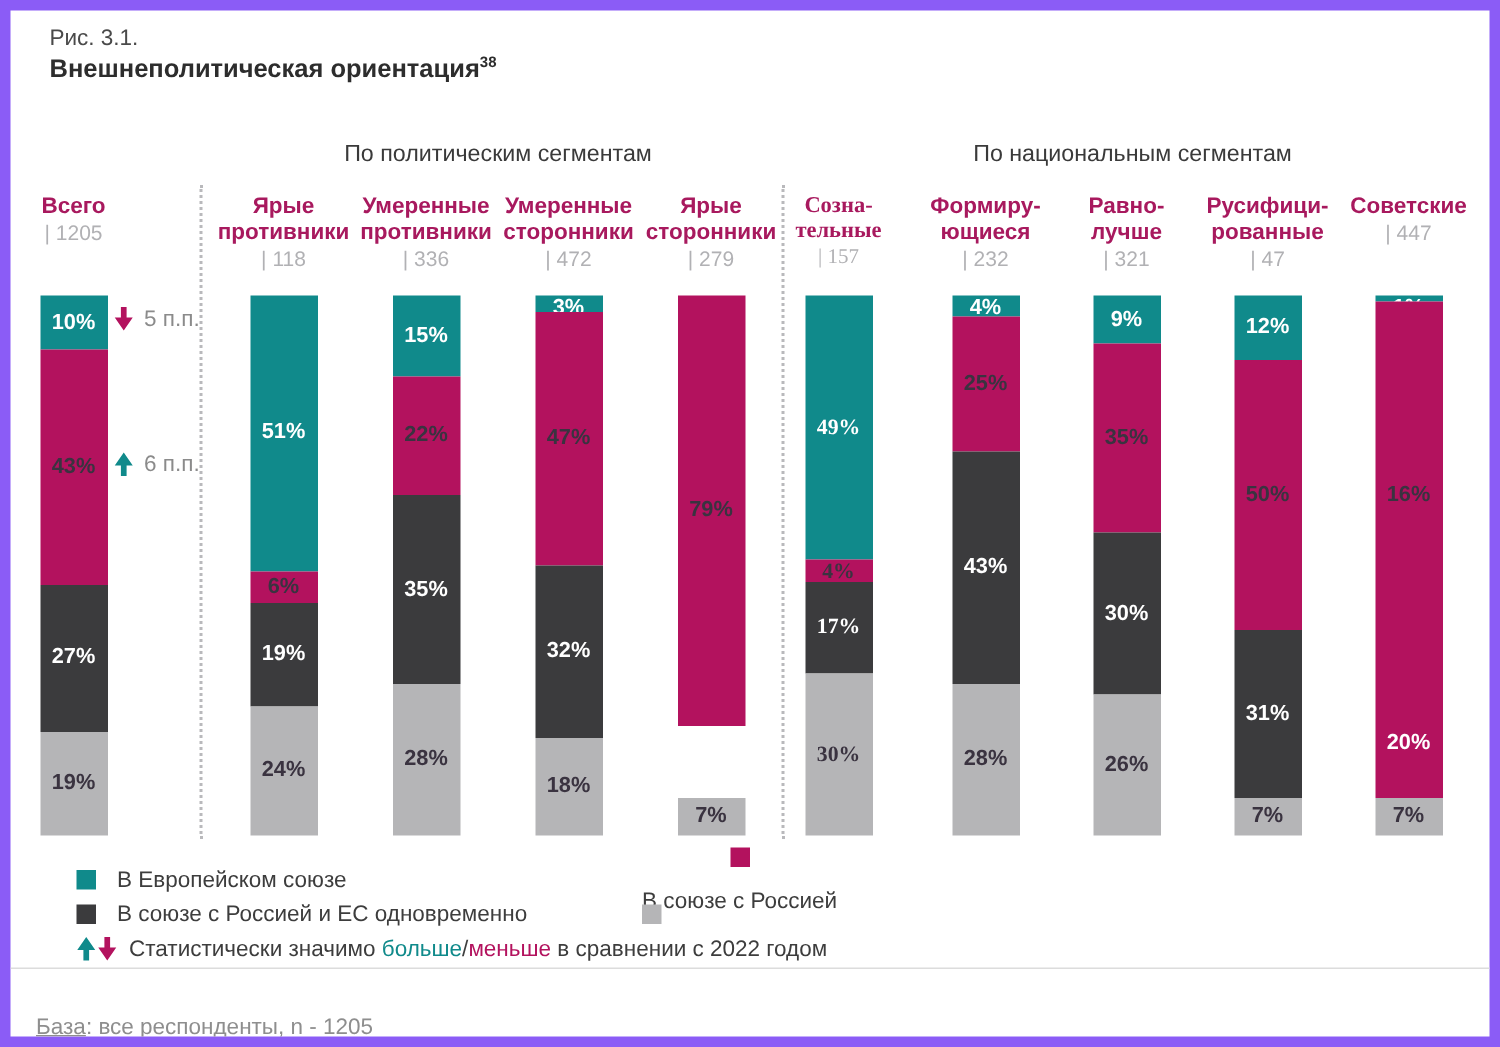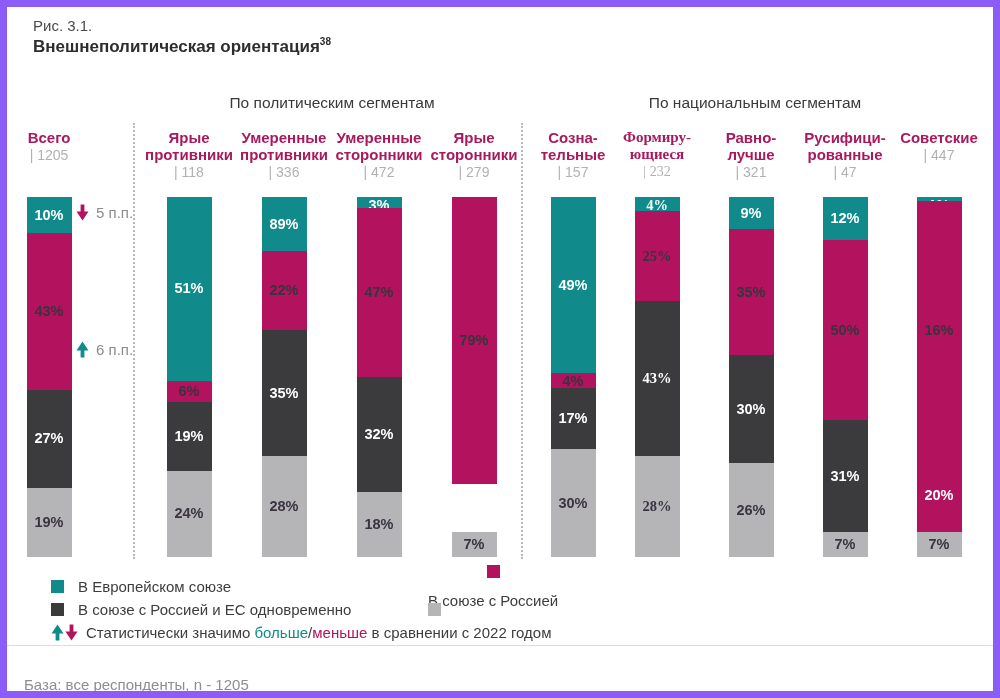--- a/index.html
+++ b/index.html
@@ -87,21 +87,21 @@
             <span class="slabel dark">19%</span>
           </div>
         </div>
       </div>
       <div class="ann" style="left: 69px; top: 75.1818px;">
         <svg class="arrow-svg" width="13" height="17" viewBox="0 0 13 17" style="color:#b3125e">
           <path fill="currentColor" d="M4.6 0.6 H8.4 V7.6 H12.5 L6.5 16.4 L0.5 7.6 H4.6 Z"></path>
         </svg>
         <span>5 п.п.</span>
       </div>
-      <div class="ann" style="left: 69px; top: 171.545px; margin-top: 40px;">
+      <div class="ann" style="left: 69px; top: 171.545px;">
         <svg class="arrow-svg" width="13" height="17" viewBox="0 0 13 17" style="color:#108a8b">
           <path fill="currentColor" d="M6.5 0.6 L12.5 9.4 H8.4 V16.4 H4.6 V9.4 H0.5 Z"></path>
         </svg>
         <span>6 п.п.</span>
       </div>
       <div class="col" style="left: 120px;">
         <div class="hdr">
           <div class="hname">Ярые</div>
           <div class="hname">противники</div>
           <div class="hcount">| 118</div>
@@ -122,21 +122,21 @@
         </div>
       </div>
       <div class="col" style="left: 215px;">
         <div class="hdr">
           <div class="hname">Умеренные</div>
           <div class="hname">противники</div>
           <div class="hcount">| 336</div>
         </div>
         <div class="bar">
           <div class="seg eu" style="flex-grow: 15;">
-            <span class="slabel light">89%</span>
+            <span class="slabel light">15%</span>
           </div>
           <div class="seg russia" style="flex-grow: 22;">
             <span class="slabel dark">22%</span>
           </div>
           <div class="seg both" style="flex-grow: 35;">
             <span class="slabel light">35%</span>
           </div>
           <div class="seg none" style="flex-grow: 28;">
             <span class="slabel dark">28%</span>
           </div>
@@ -174,42 +174,42 @@
             <span class="slabel dark">79%</span>
           </div>
           <div class="seg both" style="flex-grow: 13; margin-left: 48px;">
             <span class="slabel light">13%</span>
           </div>
           <div class="seg none" style="flex-grow: 7;">
             <span class="slabel dark">7%</span>
           </div>
         </div>
       </div>
-      <div class="col" style="left: 504px;">
+      <div class="col" style="left: 490px; font-family: Liberation Serif, serif;">
         <div class="hdr">
           <div class="hname">Созна-</div>
           <div class="hname">тельные</div>
           <div class="hcount">| 157</div>
         </div>
         <div class="bar">
           <div class="seg eu" style="flex-grow: 49;">
             <span class="slabel light">49%</span>
           </div>
           <div class="seg russia" style="flex-grow: 4;">
             <span class="slabel dark tiny">4%</span>
           </div>
           <div class="seg both" style="flex-grow: 17;">
             <span class="slabel light">17%</span>
           </div>
           <div class="seg none" style="flex-grow: 30;">
             <span class="slabel dark">30%</span>
           </div>
         </div>
       </div>
-      <div class="col" style="left: 588px; font-family: Liberation Serif, serif;">
+      <div class="col" style="left: 588px;">
         <div class="hdr">
           <div class="hname">Формиру-</div>
           <div class="hname">ющиеся</div>
           <div class="hcount">| 232</div>
         </div>
         <div class="bar">
           <div class="seg eu" style="flex-grow: 4;">
             <span class="slabel light tiny">4%</span>
           </div>
           <div class="seg russia" style="flex-grow: 25;">

